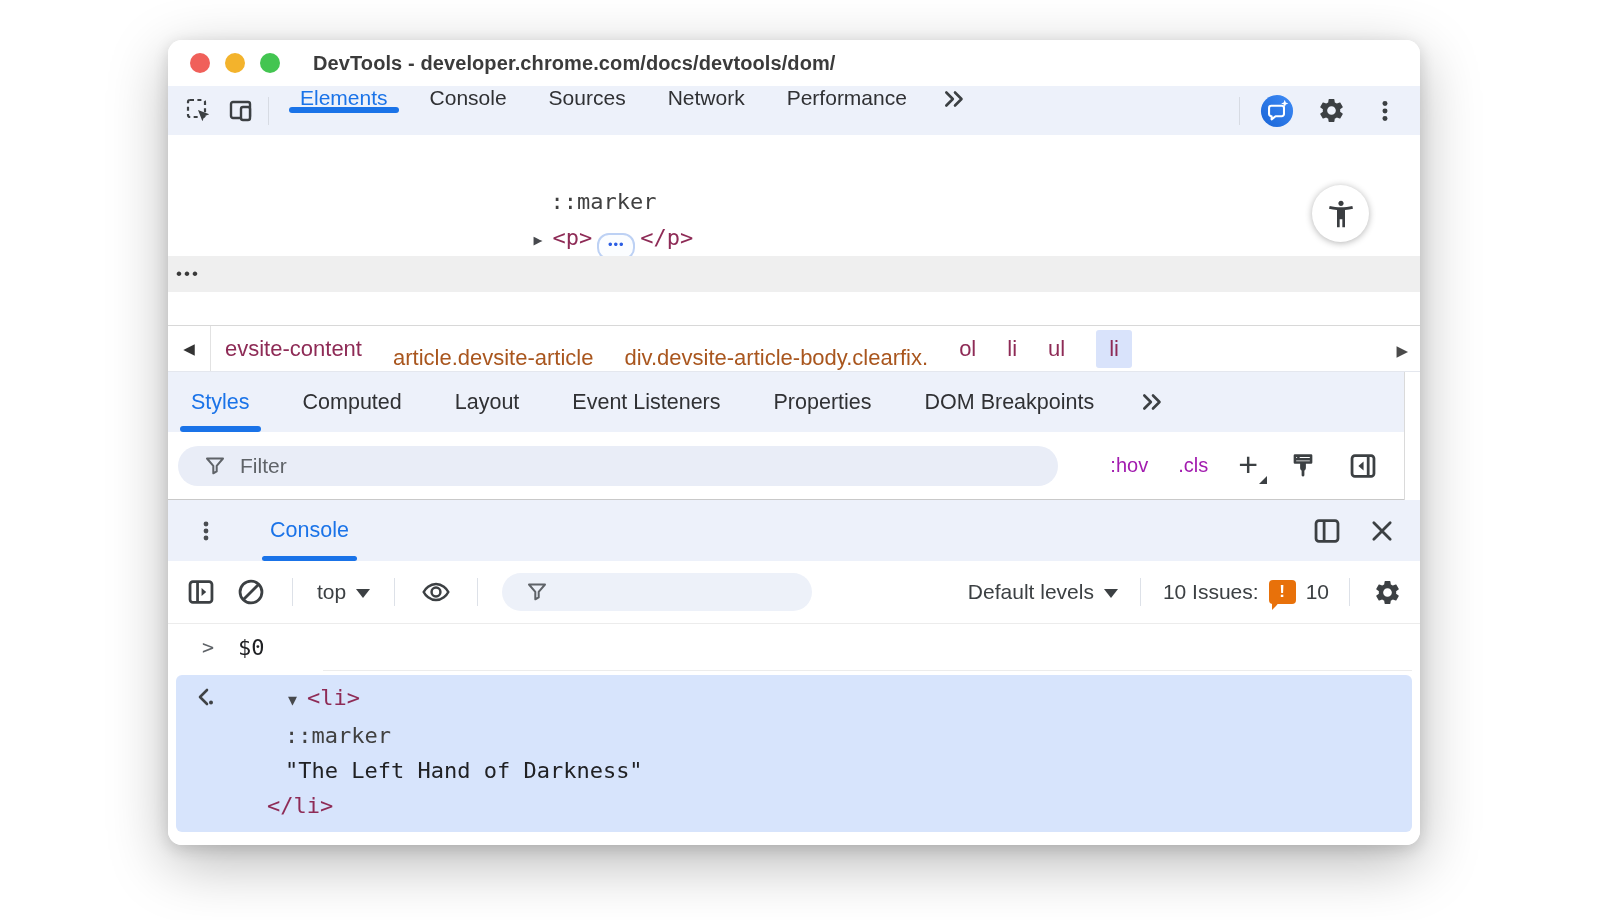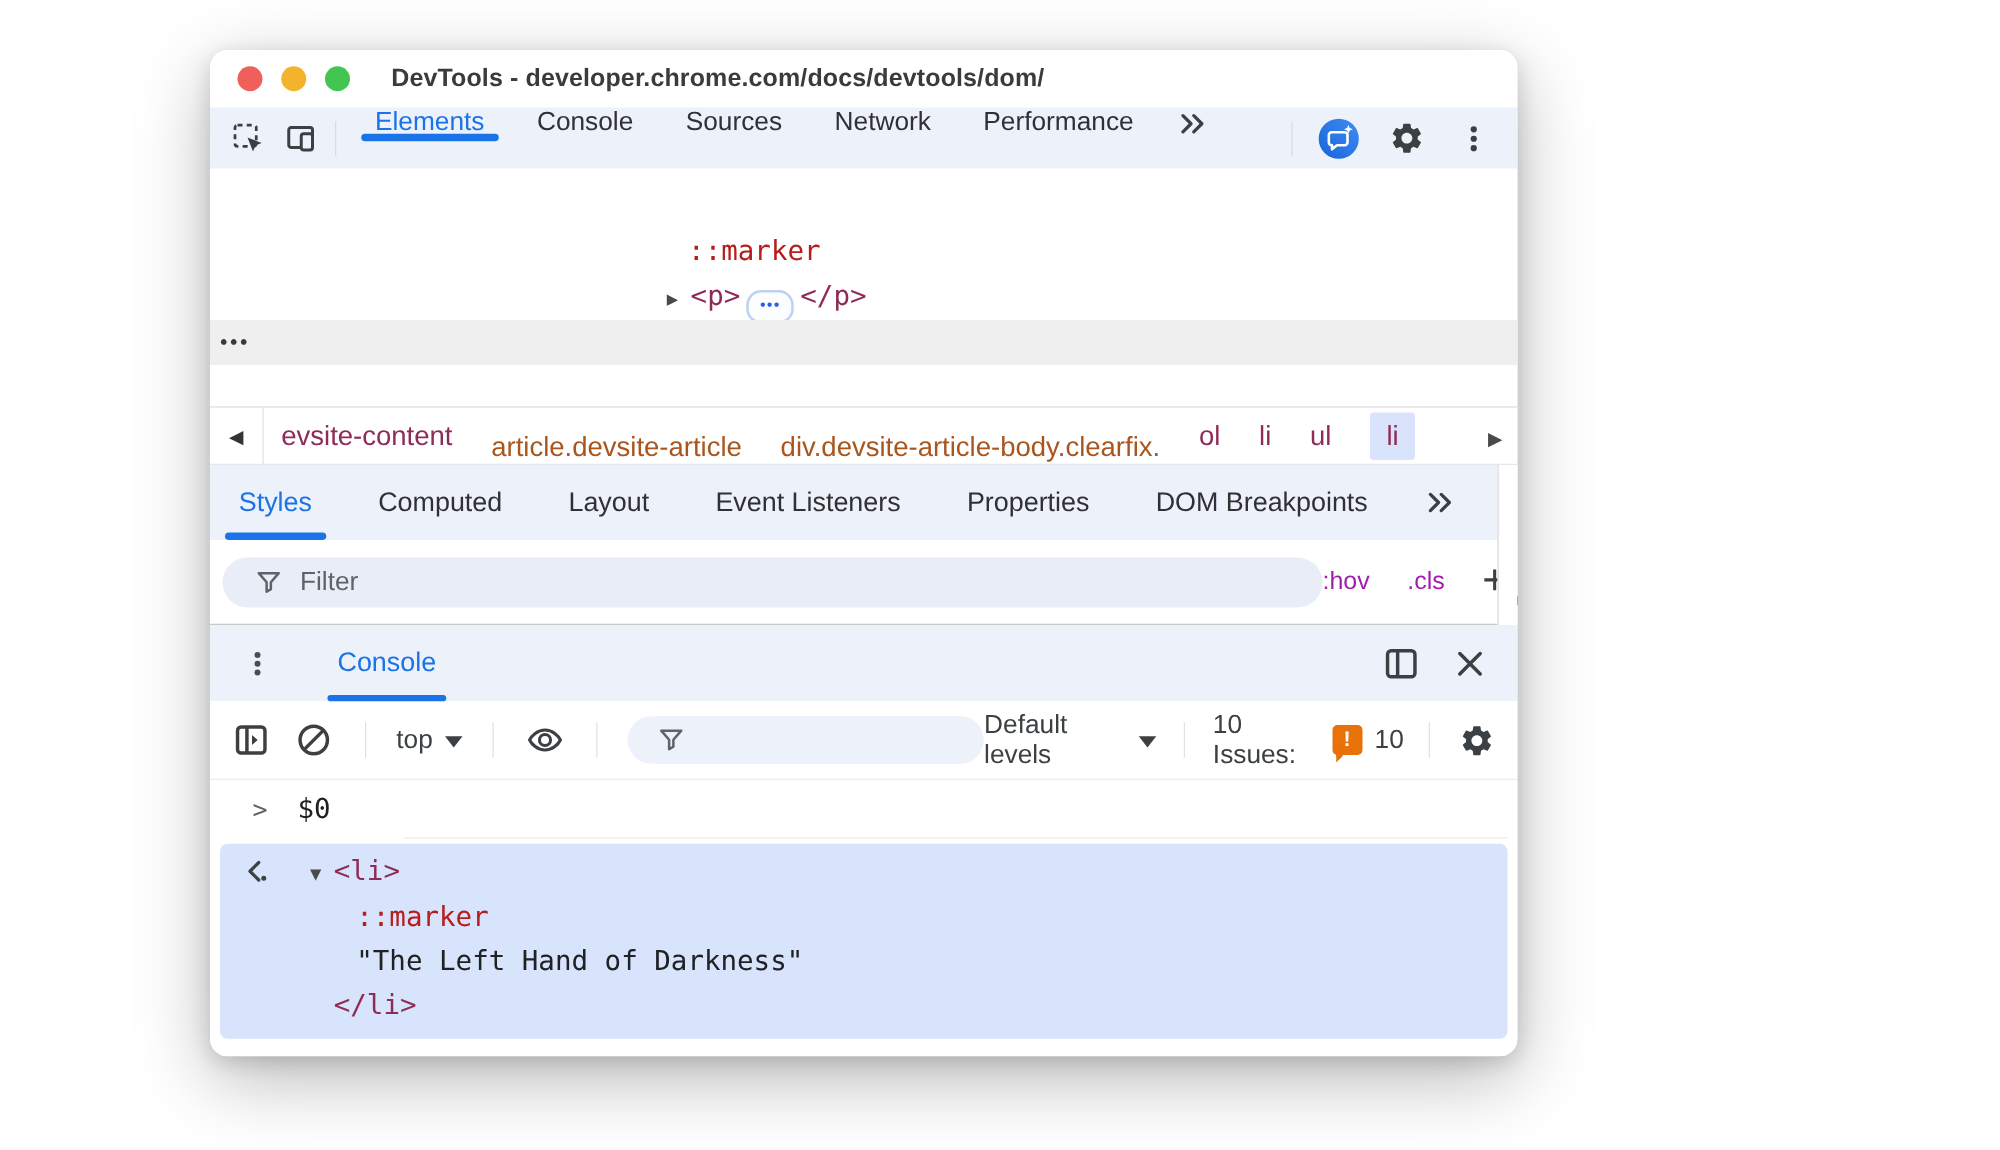--- a/index.html
+++ b/index.html
@@ -2,21 +2,21 @@
 <html><head>
 <meta charset="utf-8">
 <style>
   html,body{margin:0;padding:0;}
   body{
     width:1600px;height:920px;background:#fff;position:relative;overflow:hidden;
     font-family:"Liberation Sans",sans-serif;color:#202124;
     -webkit-font-smoothing:antialiased;
   }
   .window{
-    position:absolute;left:168px;top:40px;width:1046px;height:805px;
+    position:absolute;left:168px;top:40px;width:1252px;height:805px;
     background:#fff;border-radius:14px;overflow:hidden;
     box-shadow:0 18px 60px rgba(0,0,0,.28),0 4px 16px rgba(0,0,0,.14);
     display:flex;flex-direction:column;
   }
   
   .titlebar{height:46px;flex:0 0 46px;display:flex;align-items:center;background:#fff;}
   .lights{display:flex;gap:15px;margin-left:22px;}
   .light{width:20px;height:20px;border-radius:50%;}
   .light.red{background:#f0605a;}
   .light.yellow{background:#f3b32c;}
@@ -29,21 +29,21 @@
   .tabs{display:flex;align-items:flex-start;height:100%;margin-left:10px;}
   .tab{display:flex;align-items:center;padding:0 21px;font-size:21px;color:#303134;position:relative;cursor:default;}
   .tab.selected{color:#1a73e8;}
   .tab.selected::after{content:"";position:absolute;left:10px;right:10px;bottom:-3px;height:6px;border-radius:4px;background:#1a73e8;}
   .toolbar-right{margin-left:auto;display:flex;align-items:center;gap:20px;margin-right:18px;}
   
   .dom-tree{height:190px;flex:0 0 190px;background:#fff;font-family:"DejaVu Sans Mono",monospace;font-size:22px;overflow:hidden;position:relative;}
   .trow{height:36px;line-height:36px;white-space:pre;position:relative;}
   .trow.sliver{height:13px;overflow:hidden;}
   .tag{color:#8e2b56;}
-  .pseudo{color:#b91c1c;}
+  .pseudo{color:#404040;}
   .tw{display:inline-block;width:19px;font-size:15px;color:#47494d;text-align:left;}
   .pill{display:inline-block;width:34px;height:23px;border:2px solid #bdd1f4;border-radius:12px;background:#fbfdff;vertical-align:-4px;margin:0 5px;text-align:center;}
   .pill::after{content:"\2022\2022\2022";display:block;color:#2c5ee3;font-size:13px;line-height:19px;letter-spacing:1px;font-family:"Liberation Sans",sans-serif;}
   .trow.selected{background:#efefef;}
   .gutter-dots{position:absolute;left:8px;top:0;font-size:17px;letter-spacing:2px;color:#3a3a3a;font-family:"Liberation Sans",sans-serif;}
   .a11y-fab{position:absolute;left:1144px;top:145px;width:57px;height:57px;border-radius:50%;background:#fff;
     box-shadow:0 1px 7px rgba(0,0,0,.3);display:flex;align-items:center;justify-content:center;z-index:6;}
   
   .crumbs{height:47px;flex:0 0 47px;background:#fff;border-top:1px solid #d8d8d8;border-bottom:1px solid #e4e7ee;
     display:flex;align-items:center;font-size:22px;box-sizing:border-box;}
@@ -368,20 +368,20 @@
       <span class="cmd-text">$0</span>
     </div>
     <div class="result-sep"></div>
     <div class="result-block">
       <span class="ret-icon">
         <svg width="20" height="20" viewBox="0 0 20 20">
             <path d="M11 3 L4 10 L11 17" fill="none" stroke="#3f4245" stroke-width="2.6" stroke-linecap="round" stroke-linejoin="round"></path>
             <circle cx="15" cy="15.5" r="2" fill="#3f4245"></circle>
           </svg>
       </span>
-      <div class="rline" style="padding-left:72px"><span class="tw">▼</span><span class="tag">&lt;li&gt;</span></div>
+      <div class="rline" style="padding-left:112px"><span class="tw">▼</span><span class="tag">&lt;li&gt;</span></div>
       <div class="rline" style="padding-left:109px"><span class="pseudo">::marker</span></div>
       <div class="rline" style="padding-left:109px"><span class="str">"The Left Hand of Darkness"</span></div>
       <div class="rline" style="padding-left:91px"><span class="tag">&lt;/li&gt;</span></div>
     </div>
   </div>
 
 </div>
 
 </body></html>

